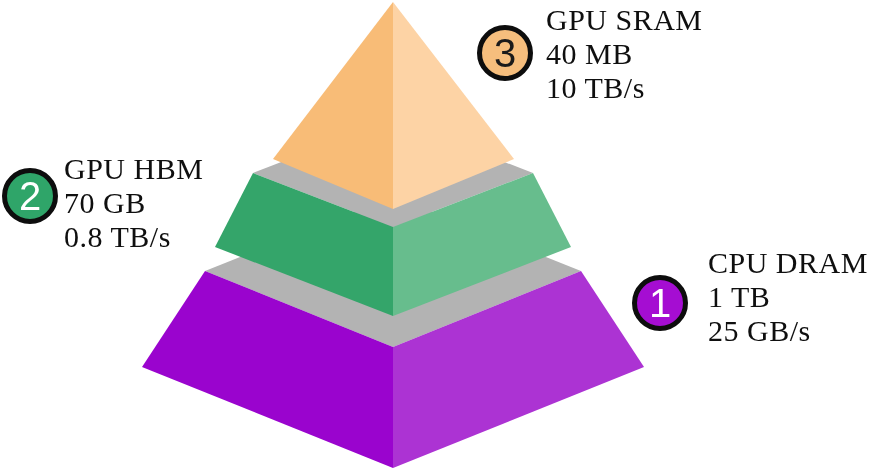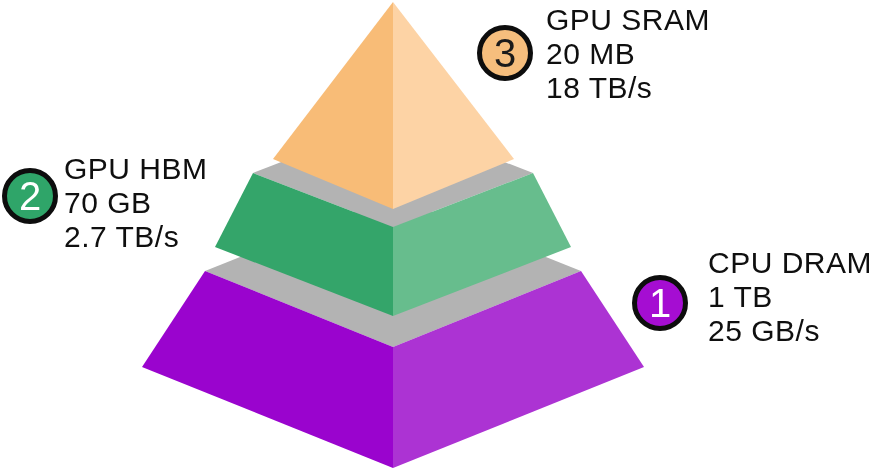--- a/index.html
+++ b/index.html
@@ -11,20 +11,21 @@
     background: #ffffff;
     font-family: "Liberation Sans", sans-serif;
   }
   .pyramid-svg { position: absolute; left: 0; top: 0; }
   .tier-label {
     position: absolute;
     font-size: 30px;
     line-height: 34px;
     letter-spacing: 0.5px;
     white-space: nowrap;
+    font-family: Liberation Serif, serif;
   }
   .rank-badge {
     position: absolute;
     width: 56px;
     height: 56px;
     border: 5px solid #0d0d0d;
     border-radius: 50%;
     box-sizing: border-box;
     display: flex;
     align-items: center;
@@ -56,31 +57,31 @@
 
     <polygon points="393,2 273,159 393,209" fill="#F8BC77"></polygon>
     <polygon points="393,2 393,209 514,159" fill="#FDD3A5"></polygon>
   </svg>
 
   <div class="rank-badge badge-3" title="GPU SRAM" style="background-color: rgb(246, 190, 125);">
     <span style="color: rgb(26, 26, 26);">3</span>
   </div>
   <div class="tier-label label-3">
     <div>GPU SRAM</div>
-    <div>20 MB</div>
-    <div>18 TB/s</div>
+    <div>40 MB</div>
+    <div>10 TB/s</div>
   </div>
 
   <div class="rank-badge badge-2" title="GPU HBM" style="background-color: rgb(47, 165, 105);">
     <span style="color: rgb(255, 255, 255);">2</span>
   </div>
   <div class="tier-label label-2">
     <div>GPU HBM</div>
     <div>70 GB</div>
-    <div>2.7 TB/s</div>
+    <div>0.8 TB/s</div>
   </div>
 
   <div class="rank-badge badge-1" title="CPU DRAM" style="background-color: rgb(165, 13, 210);">
     <span style="color: rgb(255, 255, 255);">1</span>
   </div>
   <div class="tier-label label-1">
     <div>CPU DRAM</div>
     <div>1 TB</div>
     <div>25 GB/s</div>
   </div>

